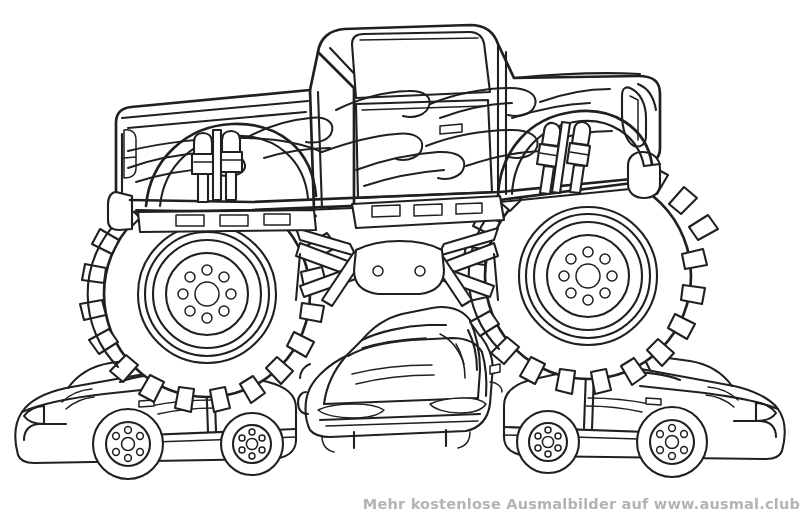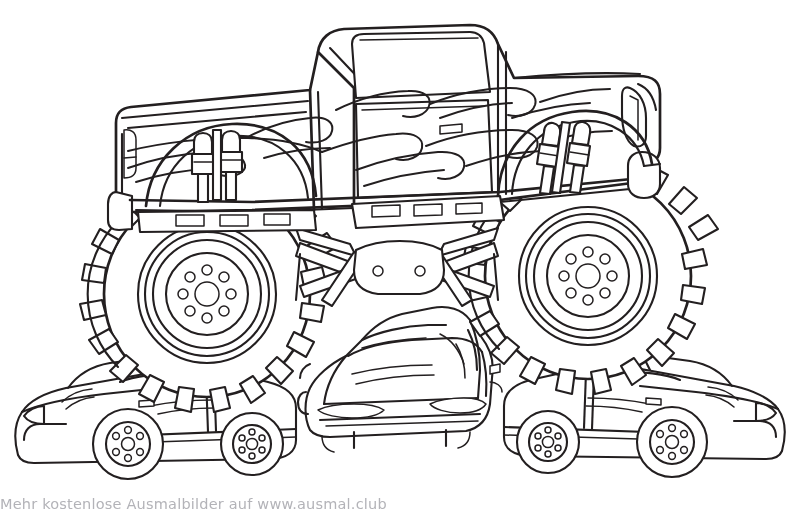--- a/index.html
+++ b/index.html
@@ -51,21 +51,22 @@
   .flame { fill: none; stroke: #231f20; stroke-width: 2.0;
         stroke-linejoin: round; stroke-linecap: round; }
   #caption {
     position: absolute;
     left: 0;
     top: 488px;
     width: 800px;
     height: 31px;
     display: flex;
     align-items: center;
-    justify-content: flex-start;
+    justify-content: flex-end;
+    font-weight: bold;
   }
   #caption-text {
     font-family: "DejaVu Sans", "Liberation Sans", sans-serif;
     font-size: 14.5px;
     letter-spacing: 0.2px;
     color: #b3b3b8;
     white-space: nowrap;
   }
 </style>
 </head>

